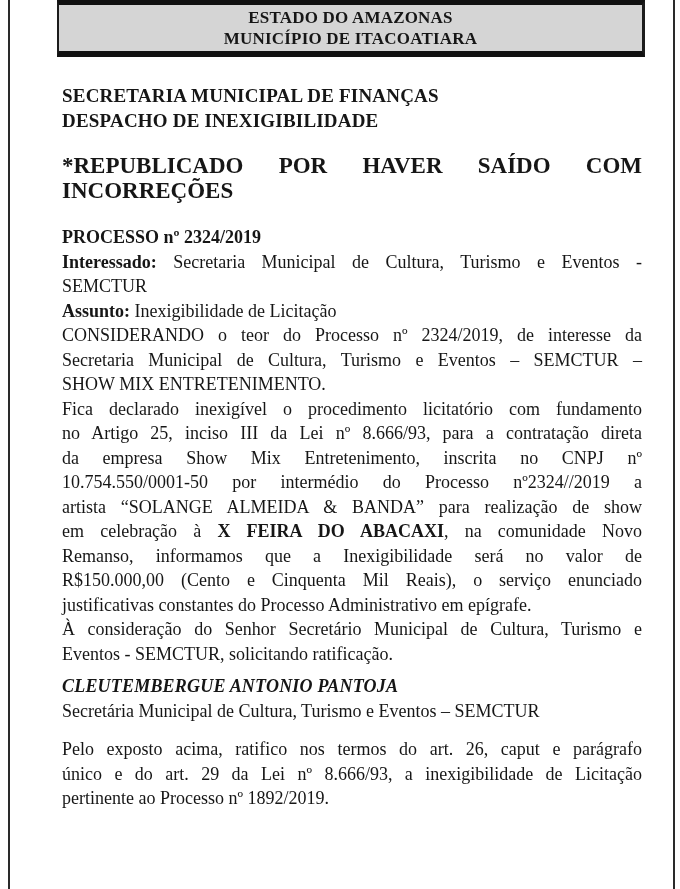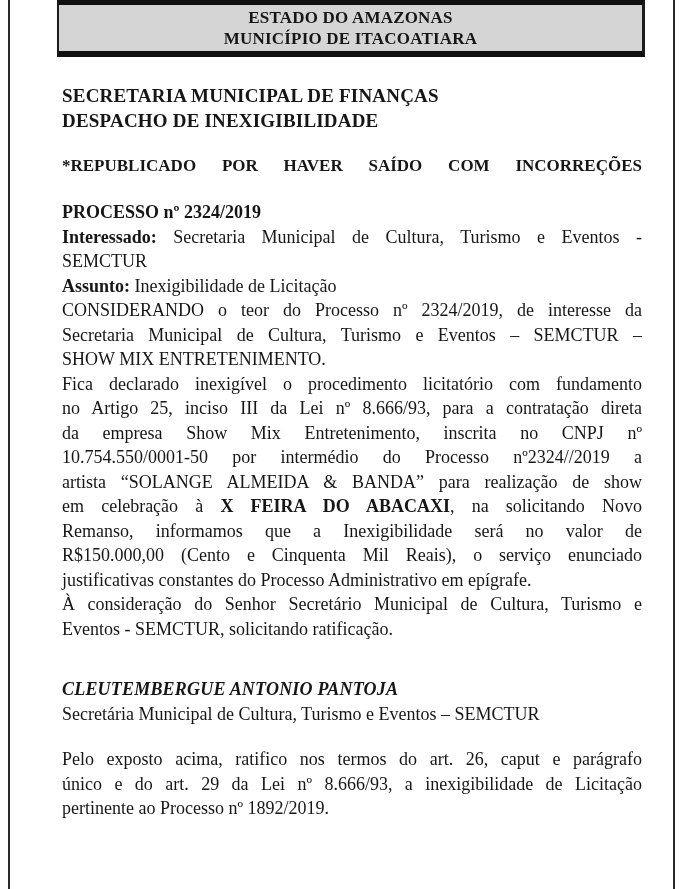--- a/index.html
+++ b/index.html
@@ -59,34 +59,34 @@
     text-align: left;
     font-weight: bold;
     font-size: 19px;
     line-height: 25px;
     letter-spacing: 0.2px;
   }
 
   .notice {
     margin-top: 20px;
     font-weight: bold;
-    font-size: 17px;
+    font-size: 23px;
     line-height: 25px;
     text-align: justify;
     text-align-last: justify;
   }
 
   .block {
     font-size: 18px;
     line-height: 24.5px;
   }
   .main-block  { margin-top: 22px; }
   .date-block  { margin-top: 14px; }
-  .sig-block   { margin-top: 36px; }
-  .final-block { margin-top: 21px; }
+  .sig-block   { margin-top: 8px; }
+  .final-block { margin-top: 14px; }
 
   .line {
     text-align: justify;
     text-align-last: justify;
     text-justify: inter-word;
     white-space: nowrap;
   }
   .line.plain {
     text-align: left;
     text-align-last: auto;
@@ -130,21 +130,21 @@
 
       <div class="line">CONSIDERANDO o teor do Processo nº 2324/2019, de interesse da</div>
       <div class="line">Secretaria Municipal de Cultura, Turismo e Eventos – SEMCTUR –</div>
       <div class="line plain">SHOW MIX ENTRETENIMENTO.</div>
 
       <div class="line">Fica declarado inexigível o procedimento licitatório com fundamento</div>
       <div class="line">no Artigo 25, inciso III da Lei nº 8.666/93, para a contratação direta</div>
       <div class="line">da empresa Show Mix Entretenimento, inscrita no CNPJ nº</div>
       <div class="line">10.754.550/0001-50 por intermédio do Processo nº2324//2019 a</div>
       <div class="line">artista “SOLANGE ALMEIDA &amp; BANDA” para realização de show</div>
-      <div class="line"><span>em celebração à </span><span class="bold">X FEIRA DO ABACAXI</span><span>, na solicitando Novo</span></div>
+      <div class="line"><span>em celebração à </span><span class="bold">X FEIRA DO ABACAXI</span><span>, na comunidade Novo</span></div>
       <div class="line">Remanso, informamos que a Inexigibilidade será no valor de</div>
       <div class="line">R$150.000,00 (Cento e Cinquenta Mil Reais), o serviço enunciado</div>
       <div class="line plain">justificativas constantes do Processo Administrativo em epígrafe.</div>
 
       <div class="line">À consideração do Senhor Secretário Municipal de Cultura, Turismo e</div>
       <div class="line plain">Eventos - SEMCTUR, solicitando ratificação.</div>
     </div>
 
 
     <div class="block sig-block">

